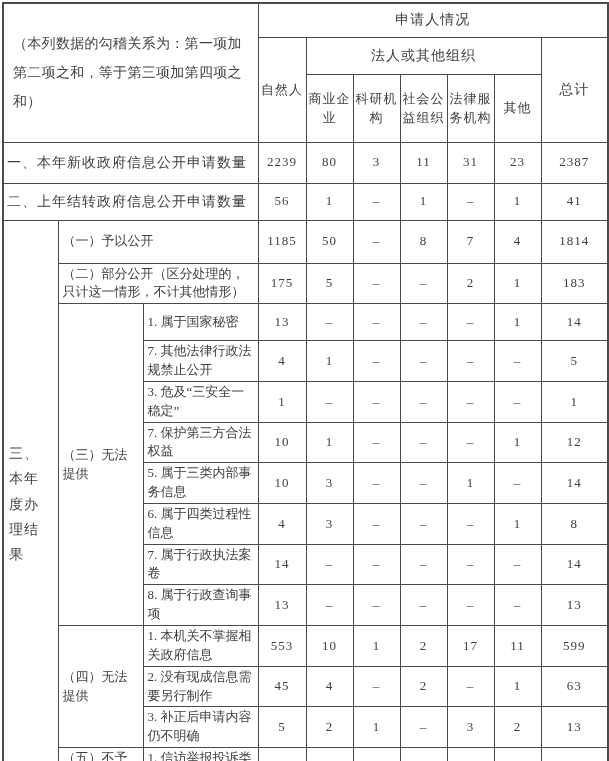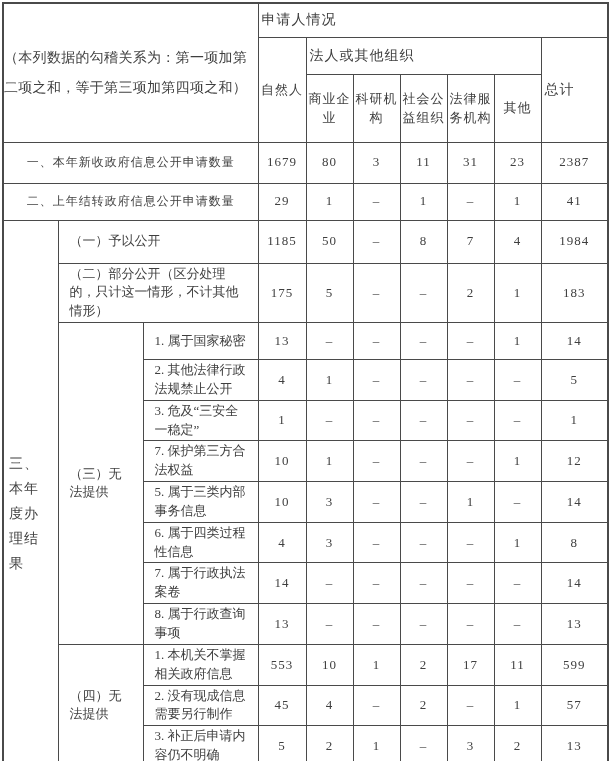--- a/index.html
+++ b/index.html
@@ -18,32 +18,32 @@
   td{
     border:1px solid #4a4a4a;
     vertical-align:middle;
     padding:1px 3px;
     font-size:13px;
     line-height:1.4;
     word-break:break-all;
     overflow:hidden;
   }
   table{border:2px solid #4a4a4a;}
-  .hdr{font-size:14px;letter-spacing:1px;}
+  .hdr{text-align:center;font-size:14px;letter-spacing:1px;}
   .hdr-s{text-align:center;font-size:13px;letter-spacing:1px;line-height:1.5;padding:1px 2px;}
   .note{
     text-align:left;font-size:14px;line-height:2.1;
-    padding:6px 0;letter-spacing:0.3px;
-  }
-  .lbl-c{text-align:center;font-size:12px;letter-spacing:1px;}
+    padding:6px 9px;letter-spacing:0.3px;
+  }
+  .lbl-c{text-align:left;font-size:14px;letter-spacing:1px;}
   .sec{
     text-align:left;font-size:14px;letter-spacing:1px;
     line-height:1.8;padding:0 5px;
   }
-  .lbl-l{text-align:left;font-size:13px;padding:1px 11px;line-height:1.45;margin-top:28px;}
+  .lbl-l{text-align:left;font-size:13px;padding:1px 4px;line-height:1.45;margin-top:28px;}
   .num{text-align:center;font-size:13px;letter-spacing:1px;}
   
   .h1{height:34px}.h2{height:37px}.h3{height:68px}
   .r1{height:41px}.r2{height:37px}
   .g{height:43px}.p{height:40px}
   .d1{height:37px}.d2{height:36px}.d3{height:39px}.d4{height:36px}
   .d5{height:39px}.d6{height:39px}.d7{height:36px}.d8{height:35px}
   .u1{height:34px}.u2{height:40px}.u3{height:40px}
   .n1{height:32px}
 </style>
@@ -77,50 +77,50 @@
   <tr class="h3">
     <td class="hdr-s">商业企业</td>
     <td class="hdr-s">科研机构</td>
     <td class="hdr-s">社会公益组织</td>
     <td class="hdr-s">法律服务机构</td>
     <td class="hdr-s">其他</td>
   </tr>
 
   <tr class="r1">
     <td class="lbl-c" colspan="3">一、本年新收政府信息公开申请数量</td>
-    <td class="num">1679</td>
+    <td class="num">2239</td>
     <td class="num">80</td>
     <td class="num">3</td>
     <td class="num">11</td>
     <td class="num">31</td>
     <td class="num">23</td>
     <td class="num">2387</td>
   </tr>
 
   <tr class="r2">
     <td class="lbl-c" colspan="3">二、上年结转政府信息公开申请数量</td>
-    <td class="num">29</td>
+    <td class="num">56</td>
     <td class="num">1</td>
     <td class="num">–</td>
     <td class="num">1</td>
     <td class="num">–</td>
     <td class="num">1</td>
     <td class="num">41</td>
   </tr>
 
   <tr class="g">
     <td class="sec" rowspan="14">三、本年度办理结果</td>
     <td class="lbl-l" colspan="2">（一）予以公开</td>
     <td class="num">1185</td>
     <td class="num">50</td>
     <td class="num">–</td>
     <td class="num">8</td>
     <td class="num">7</td>
     <td class="num">4</td>
-    <td class="num">1984</td>
+    <td class="num">1814</td>
   </tr>
 
   <tr class="p">
     <td class="lbl-l" colspan="2">（二）部分公开（区分处理的，只计这一情形，不计其他情形）</td>
     <td class="num">175</td>
     <td class="num">5</td>
     <td class="num">–</td>
     <td class="num">–</td>
     <td class="num">2</td>
     <td class="num">1</td>
@@ -132,21 +132,21 @@
     <td class="lbl-l">1. 属于国家秘密</td>
     <td class="num">13</td>
     <td class="num">–</td>
     <td class="num">–</td>
     <td class="num">–</td>
     <td class="num">–</td>
     <td class="num">1</td>
     <td class="num">14</td>
   </tr>
   <tr class="d2">
-    <td class="lbl-l">2. 其他法律行政法规禁止公开</td>
+    <td class="lbl-l">7. 其他法律行政法规禁止公开</td>
     <td class="num">4</td>
     <td class="num">1</td>
     <td class="num">–</td>
     <td class="num">–</td>
     <td class="num">–</td>
     <td class="num">–</td>
     <td class="num">5</td>
   </tr>
   <tr class="d3">
     <td class="lbl-l">3. 危及“三安全一稳定”</td>
@@ -221,21 +221,21 @@
     <td class="num">599</td>
   </tr>
   <tr class="u2">
     <td class="lbl-l">2. 没有现成信息需要另行制作</td>
     <td class="num">45</td>
     <td class="num">4</td>
     <td class="num">–</td>
     <td class="num">2</td>
     <td class="num">–</td>
     <td class="num">1</td>
-    <td class="num">57</td>
+    <td class="num">63</td>
   </tr>
   <tr class="u3">
     <td class="lbl-l">3. 补正后申请内容仍不明确</td>
     <td class="num">5</td>
     <td class="num">2</td>
     <td class="num">1</td>
     <td class="num">–</td>
     <td class="num">3</td>
     <td class="num">2</td>
     <td class="num">13</td>

